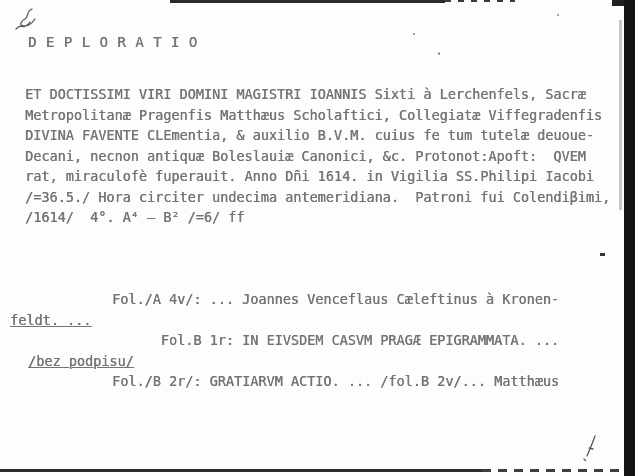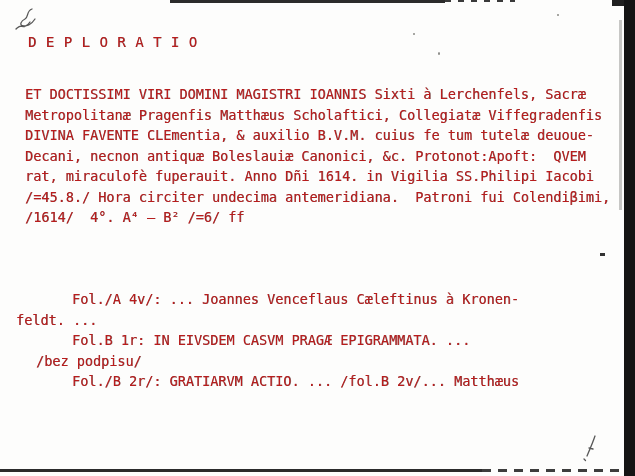--- a/index.html
+++ b/index.html
@@ -11,33 +11,33 @@
   .page{
     position:relative;width:635px;height:476px;
     background:#fdfdfc;
     color:#222;
   }
   
   .tw{
     font-size:13.5px;
     line-height:20.5px;
     white-space:pre;
-    color:#b91c1c;
+    color:#737373;
     text-shadow:0.4px 0 0 rgba(30,30,30,.55);
   }
   .heading{
     position:absolute;left:28px;top:32px;margin:0;
     font-size:14px;font-weight:normal;letter-spacing:.5px;
   }
   .block-description{position:absolute;left:25px;top:84px;}
   .block-description .line.first{margin-left:132px;}
   .block-contents{position:absolute;left:8px;top:289px;}
-  .block-contents .line.fol{margin-left:64px;}
-  .block-contents .line.hang-feldt{margin-left:8px;}
-  .block-contents .line.hang-bez{margin-left:28px;}
+  .block-contents .line.fol{margin-left:104px;text-align:right;}
+  .block-contents .line.hang-feldt{margin-left:2px;text-decoration:underline;}
+  .block-contents .line.hang-bez{margin-left:20px;text-decoration:underline;}
   .block-contents .line.hang-georgius{margin-left:2px;}
   
   .edge{position:absolute;background:#1c1c1c;}
   .edge-top{left:170px;top:0;width:275px;height:3px;background:#2b2b2b;}
   .edge-top-dashes{
     left:445px;top:0;width:70px;height:2px;background:
     repeating-linear-gradient(90deg,#3a3a3a 0 6px,transparent 6px 13px);
   }
   .edge-top-corner{left:612px;top:0;width:23px;height:6px;background:#202020;}
   .edge-right{left:624px;top:0;width:11px;height:476px;background:#141414;}
@@ -66,21 +66,21 @@
   </svg>
 
   <h1 class="tw heading">D E P L O R A T I O</h1>
 
   <div class="block-description">
     <div class="tw line">ET DOCTISSIMI VIRI DOMINI MAGISTRI IOANNIS Sixti à Lerchenfels, Sacræ</div>
     <div class="tw line">Metropolitanæ Pragenfis Matthæus Scholaftici, Collegiatæ Viffegradenfis</div>
     <div class="tw line">DIVINA FAVENTE CLEmentia, &amp; auxilio B.V.M. cuius fe tum tutelæ deuoue-</div>
     <div class="tw line">Decani, necnon antiquæ Boleslauiæ Canonici, &amp;c. Protonot:Apoft:  QVEM</div>
     <div class="tw line">rat, miraculofè fuperauit. Anno Dñi 1614. in Vigilia SS.Philipi Iacobi</div>
-    <div class="tw line">/=45.8./ Hora circiter undecima antemeridiana.  Patroni fui Colendiβimi,</div>
+    <div class="tw line">/=36.5./ Hora circiter undecima antemeridiana.  Patroni fui Colendiβimi,</div>
     <div class="tw line">/1614/  4°. A⁴ – B² /=6/ ff</div>
   </div>
 
   <div class="block-contents">
     <div class="tw line fol">Fol./A 4v/: ... Joannes Venceflaus Cæleftinus à Kronen-</div>
     <div class="tw line hang-feldt">feldt. ...</div>
     <div class="tw line fol">Fol.B 1r: IN EIVSDEM CASVM PRAGÆ EPIGRAMMATA. ...</div>
     <div class="tw line hang-bez">/bez podpisu/</div>
     <div class="tw line fol">Fol./B 2r/: GRATIARVM ACTIO. ... /fol.B 2v/... Matthæus</div>
   </div>

